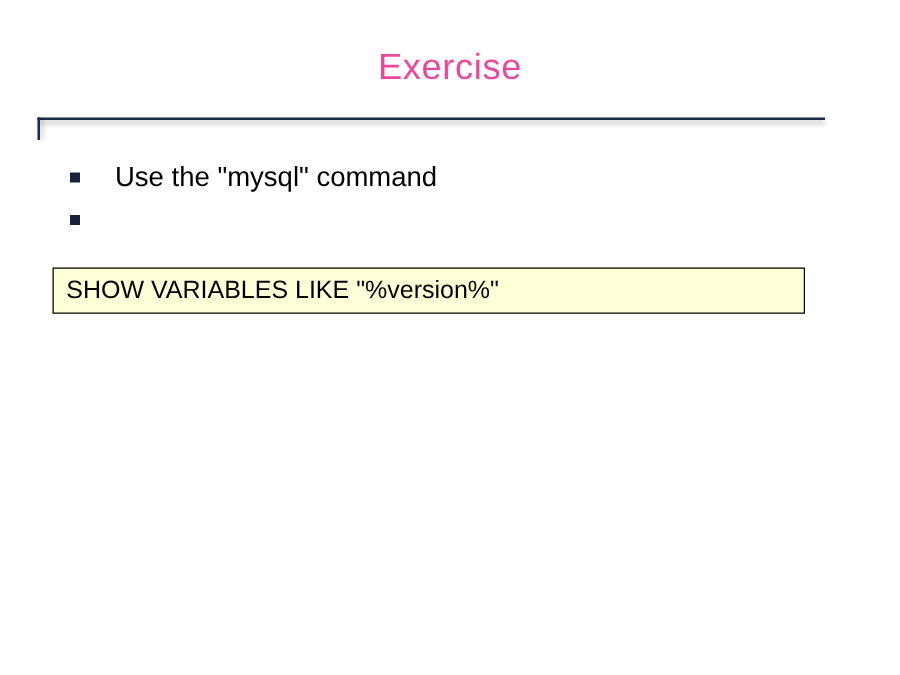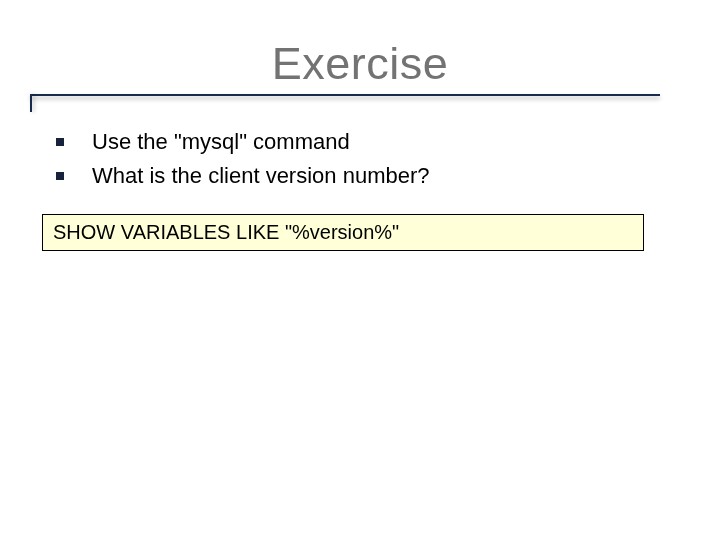--- a/index.html
+++ b/index.html
@@ -18,22 +18,22 @@
     box-sizing: border-box;
   }
   .title-wrap {
     position: absolute;
     top: 38px;
     left: 0;
     width: 720px;
     text-align: center;
   }
   .title {
-    font-size: 45px;
-    color: #737373;
+    font-size: 29px;
+    color: #ec4899;
     font-weight: 400;
     letter-spacing: 0.5px;
   }
   .rule {
     position: absolute;
     top: 94px;
     left: 30px;
     width: 630px;
     height: 2px;
     background: #1a2a4a;
@@ -98,21 +98,20 @@
   <div class="rule"></div>
   <div class="rule-tail"></div>
 
   <div class="bullets">
     <div class="bullet-row">
       <div class="bullet-marker"></div>
       <div class="bullet-text">Use the "mysql" command</div>
     </div>
     <div class="bullet-row">
       <div class="bullet-marker"></div>
-      <div class="bullet-text">What is the client version number?</div>
     </div>
   </div>
 
   <div class="code-box">
     <span>SHOW VARIABLES LIKE "%version%"</span>
   </div>
 
 </div>
 
 </body></html>

